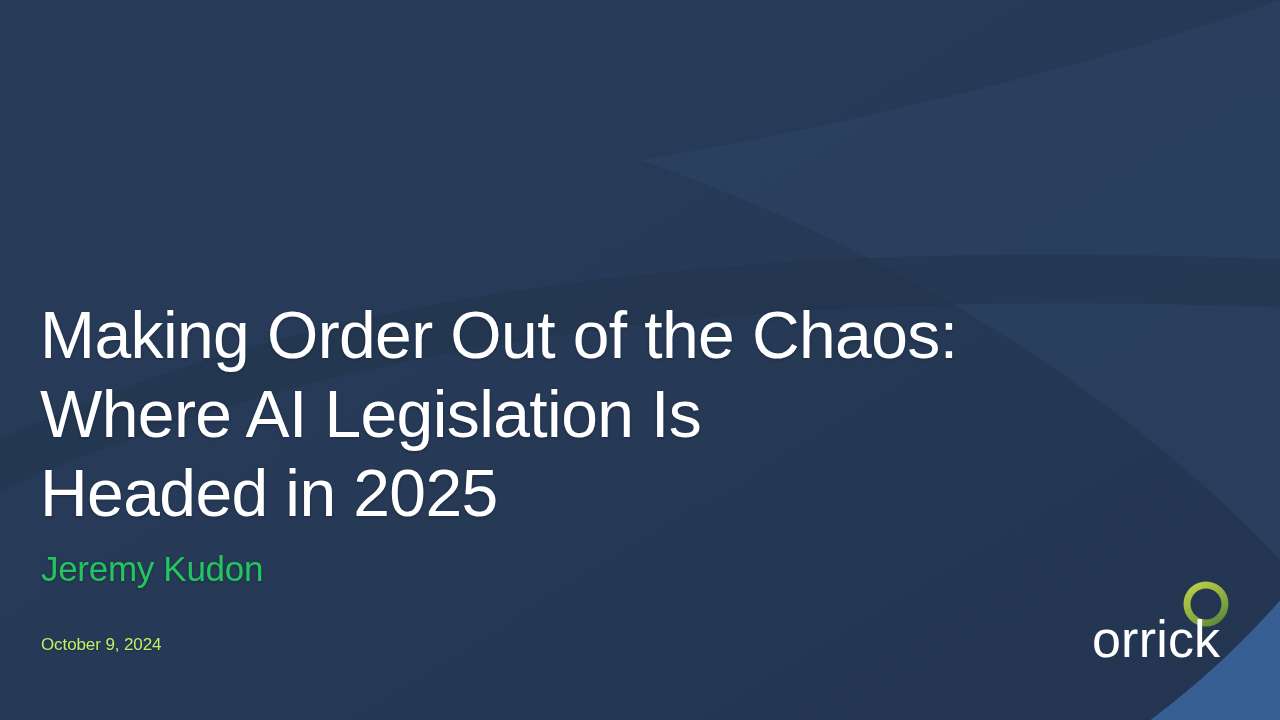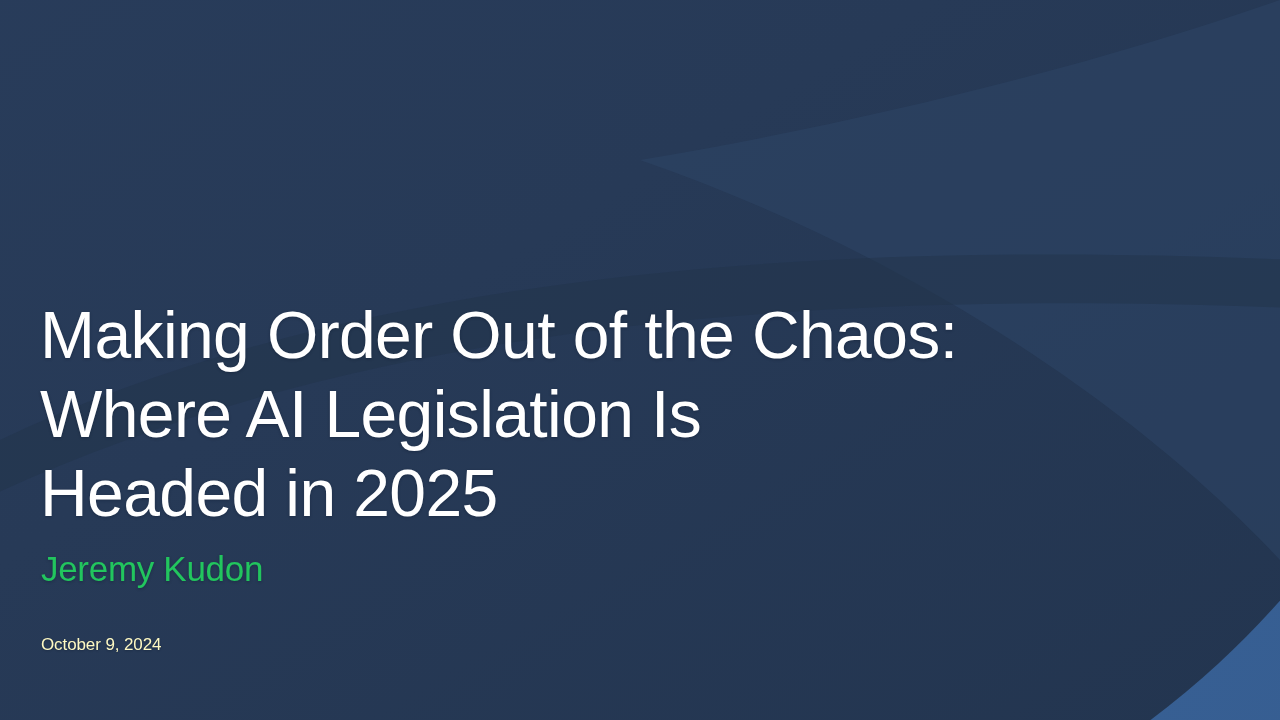--- a/index.html
+++ b/index.html
@@ -57,21 +57,21 @@
     line-height: 42px;
     font-weight: 400;
     letter-spacing: -0.3px;
     text-shadow: 0 1px 3px rgba(10,20,36,0.3);
   }
 
   #date {
     position: absolute;
     left: 41px;
     top: 634px;
-    color: #fef9c3;
+    color: #bef264;
     font-size: 17px;
     line-height: 22px;
     font-weight: 400;
     letter-spacing: -0.1px;
     text-shadow: 0 1px 2px rgba(10,20,36,0.3);
   }
 
   
   #logo {
     position: absolute;
@@ -175,14 +175,32 @@
   <div class="text-layer">
     <div id="title">Making Order Out of the Chaos:
 Where AI Legislation Is
 Headed in 2025</div>
 
     <div id="presenter">Jeremy Kudon</div>
 
     <div id="date">October 9, 2024</div>
   </div>
 
+  <div id="logo">
+    <svg viewBox="0 0 150 92">
+      <defs>
+        <linearGradient id="gRing" x1="0.15" y1="0.05" x2="0.8" y2="1">
+          <stop offset="0%" stop-color="#b6cb45"></stop>
+          <stop offset="38%" stop-color="#9bb73f"></stop>
+          <stop offset="72%" stop-color="#7ca33f"></stop>
+          <stop offset="100%" stop-color="#5f8a3b"></stop>
+        </linearGradient>
+      </defs>
+
+      <g>
+        <circle cx="114" cy="26" r="19" fill="none" stroke="url(#gRing)" stroke-width="7"></circle>
+      </g>
+
+      <text class="logo-word" x="0" y="79">orrick</text>
+    </svg>
+  </div>
 
 </div>
 
 </body></html>

